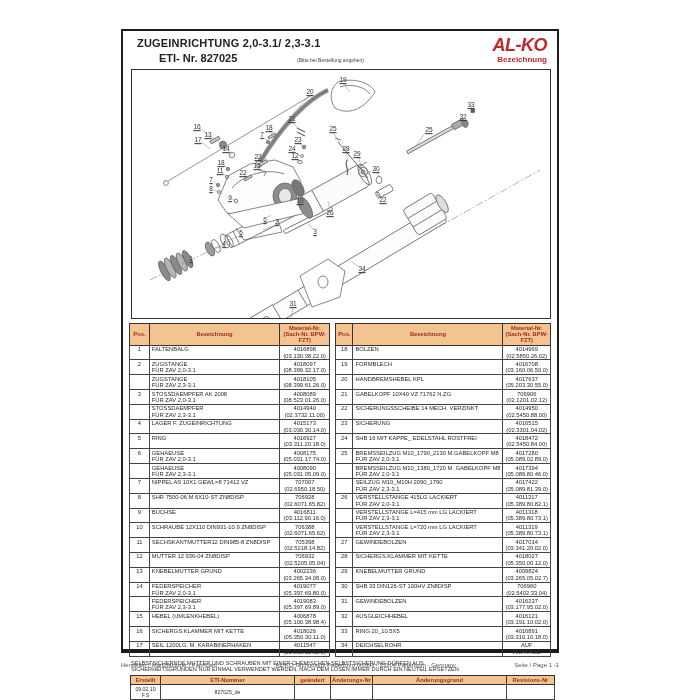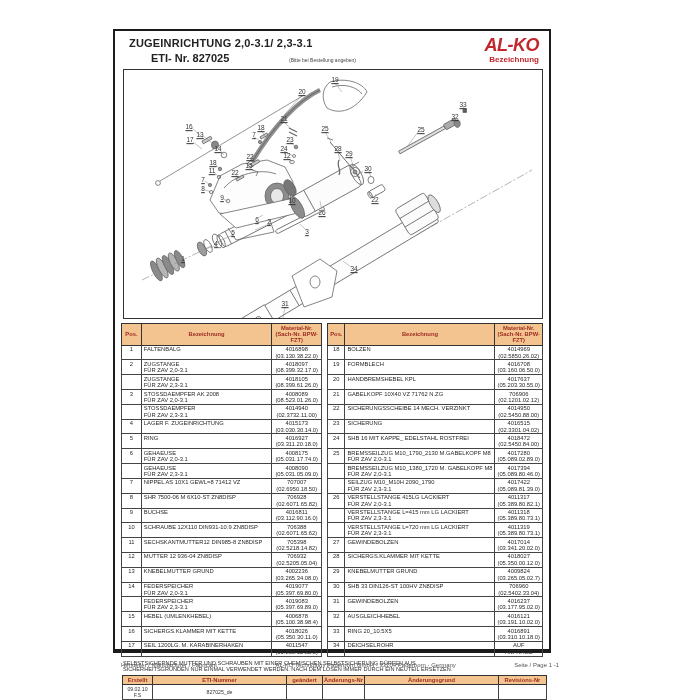--- a/index.html
+++ b/index.html
@@ -1,18 +1,18 @@
 <!DOCTYPE html>
 <html style="--hdrbg: #f3c48f;"><head>
 <meta charset="utf-8">
 <style>
   html,body{margin:0;padding:0;}
   body{width:700px;height:700px;background:#ffffff;position:relative;overflow:hidden;
        font-family:"Liberation Sans","DejaVu Sans",sans-serif;-webkit-text-size-adjust:none;}
-  .page{position:absolute;left:113px;top:29px;width:438px;height:624px;background:#fff;
+  .page{position:absolute;left:121px;top:29px;width:438px;height:624px;background:#fff;
         border:2px solid #1b1b1b;border-bottom-width:4px;box-sizing:border-box;padding:4px 6px 2px 6px;}
   
   .hdr{position:relative;height:32px;}
   .title{position:absolute;left:8px;top:2px;font-size:11px;font-weight:700;color:#222;letter-spacing:0.2px;}
   .eti{position:absolute;left:8px;top:17px;font-size:11px;font-weight:700;color:#222;padding-left:22px;}
   .order-note{position:absolute;left:168px;top:22px;font-size:5px;color:#444;}
   .logo{position:absolute;right:4px;top:0px;font-size:18px;font-weight:800;font-style:italic;
         letter-spacing:-0.5px;}
   .logo-sub{position:absolute;right:4px;top:20px;font-size:8px;font-weight:700;}
   

